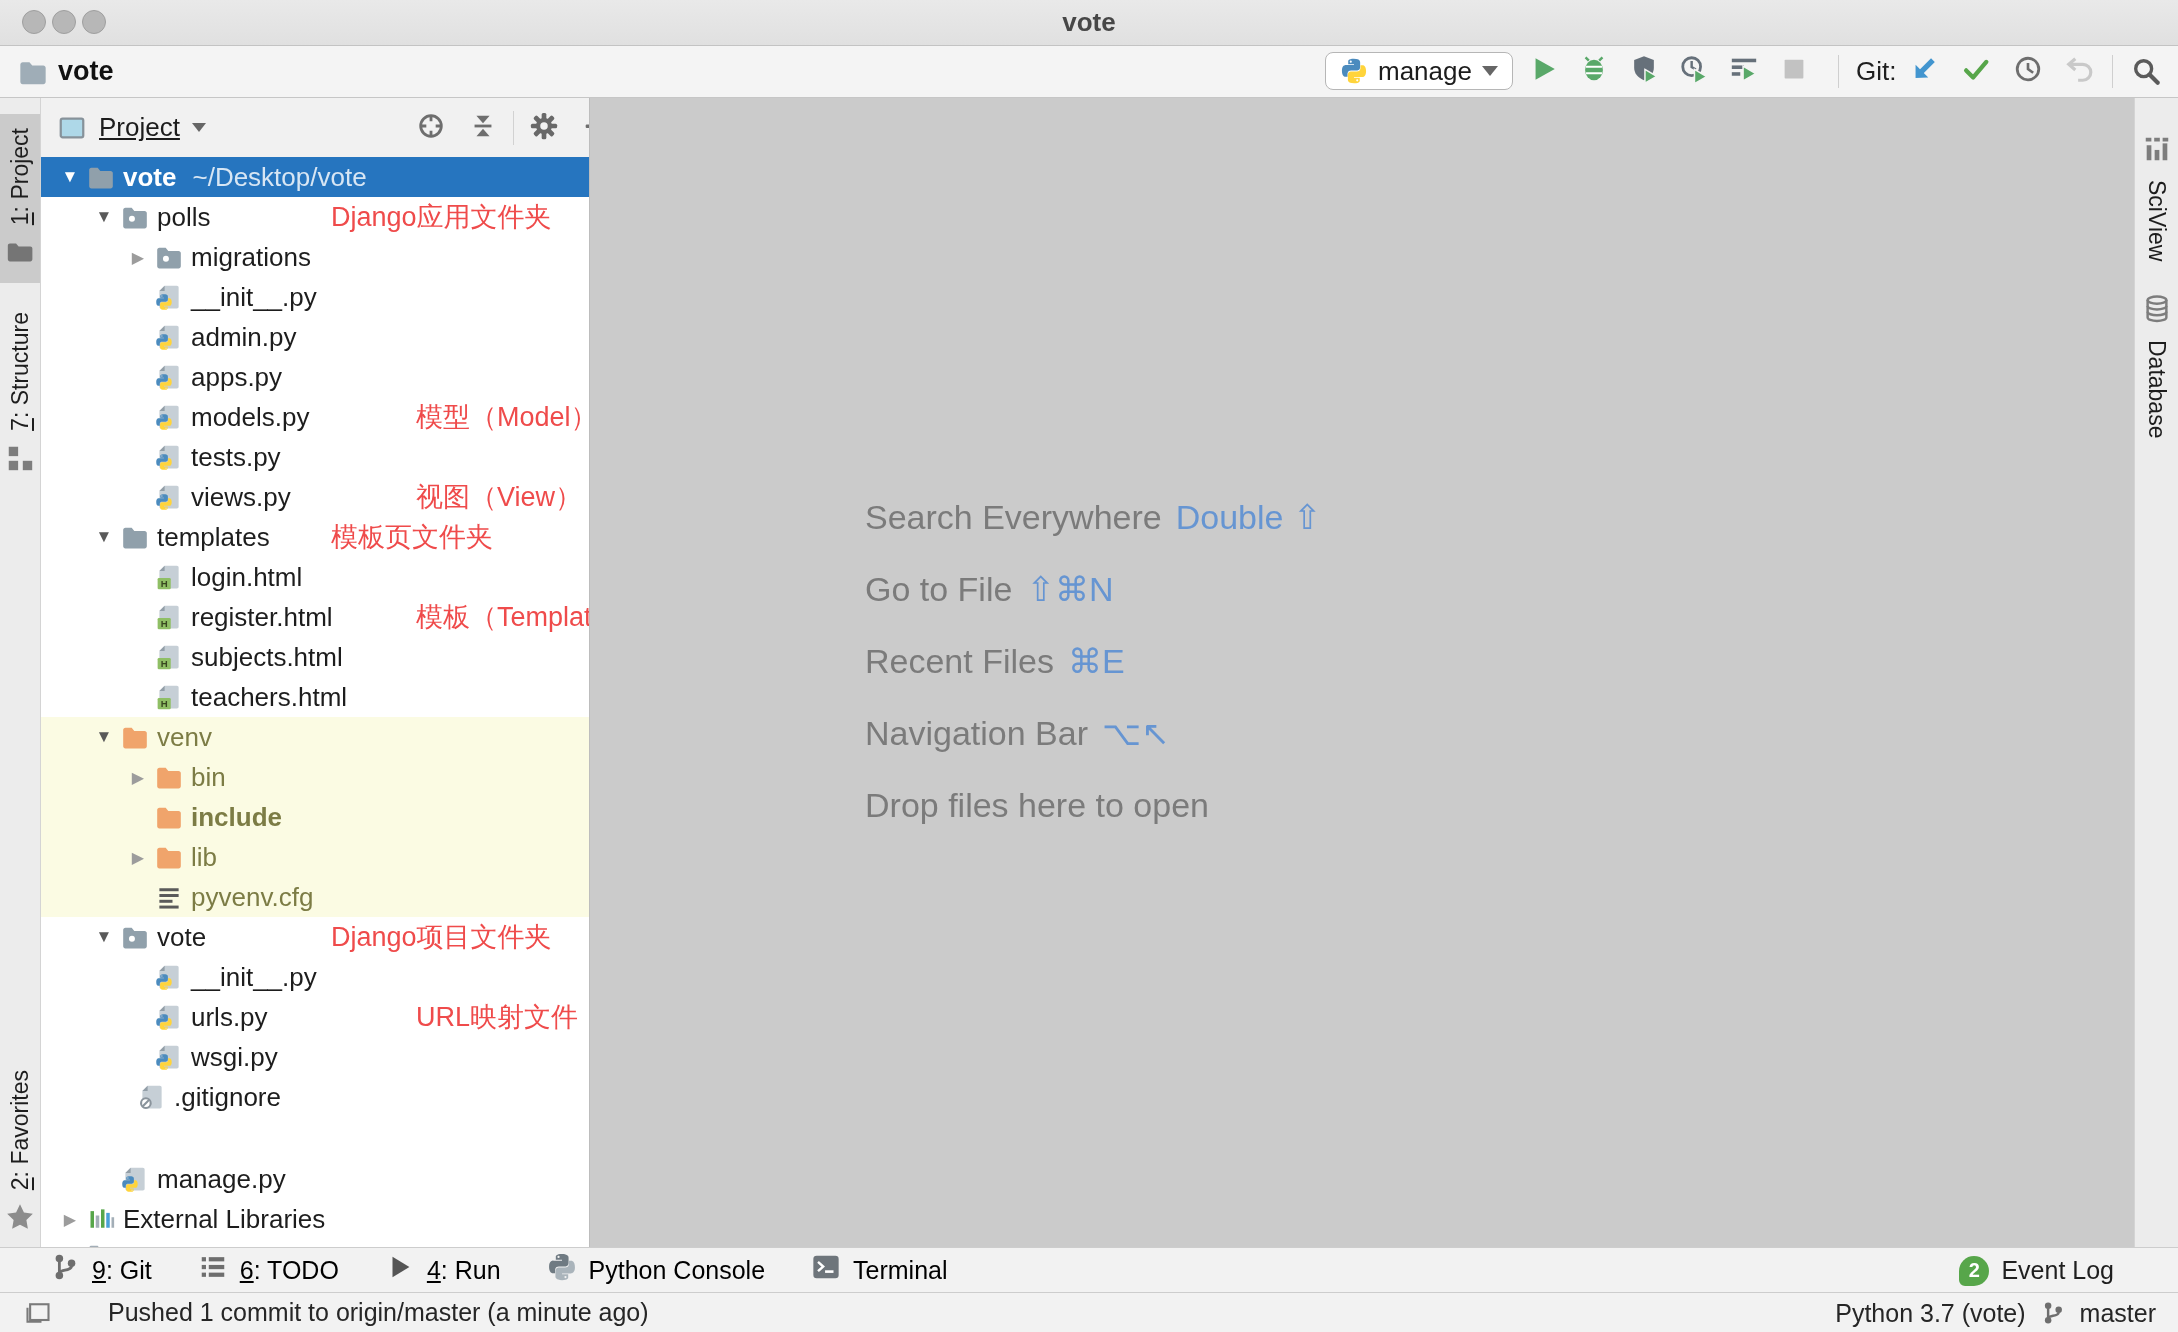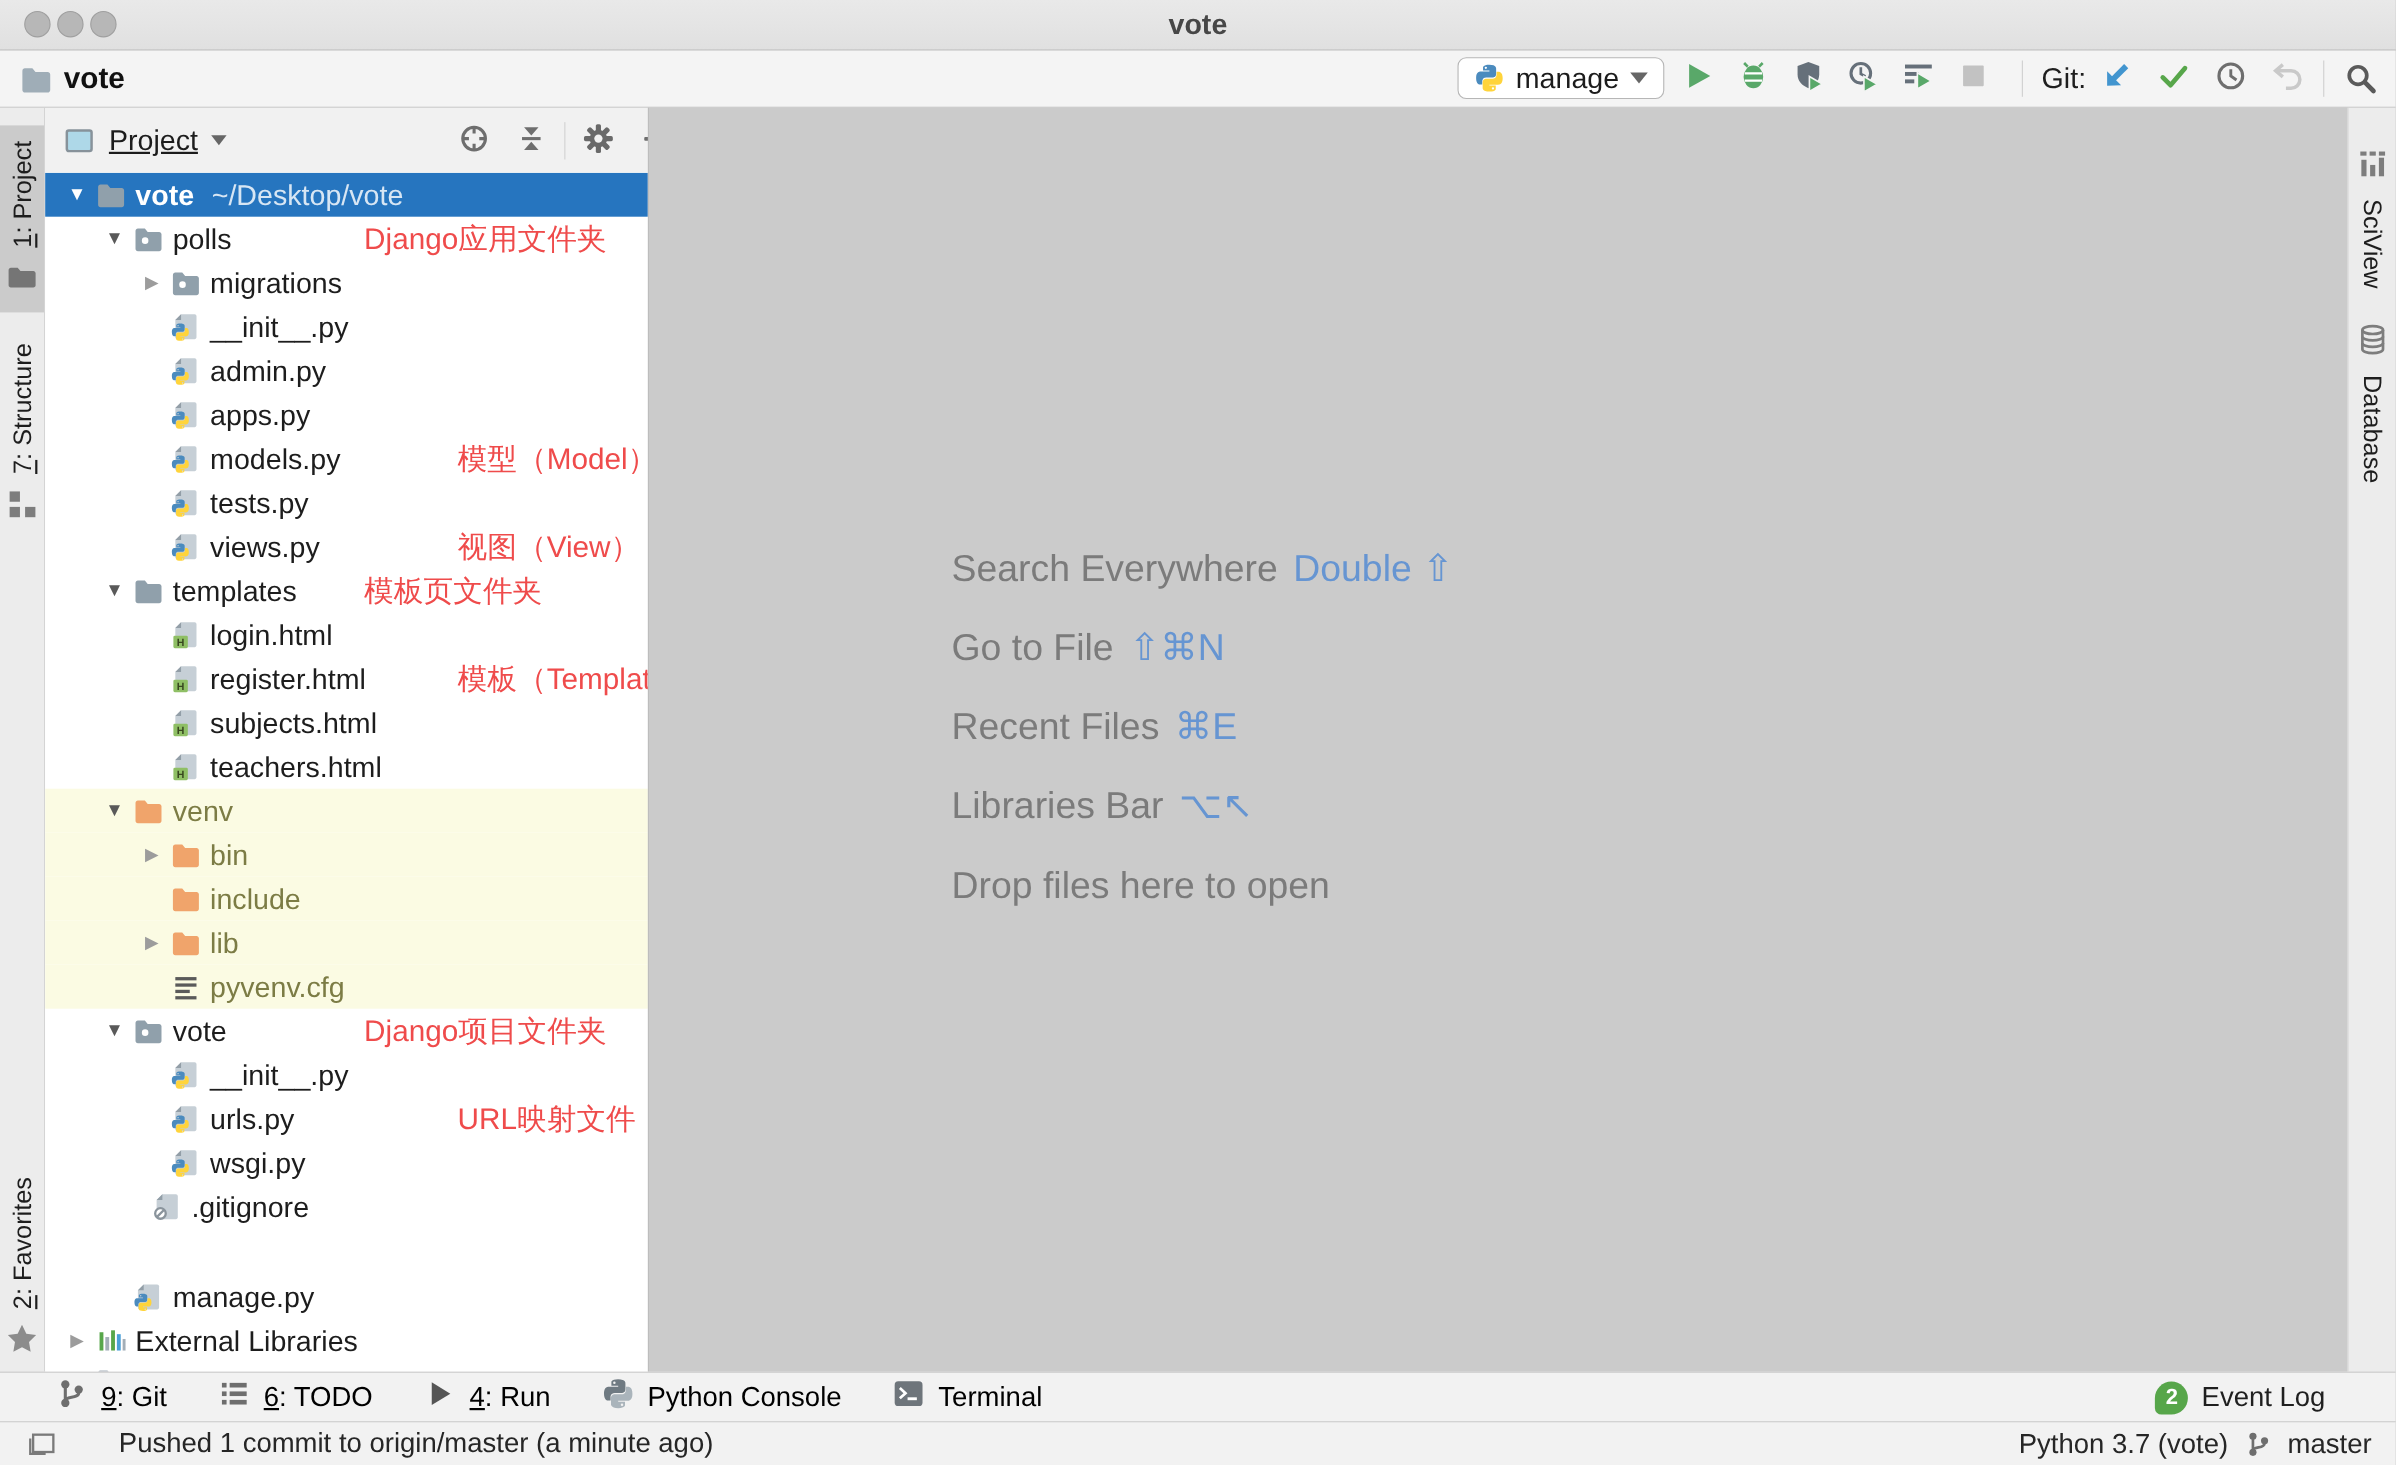--- a/index.html
+++ b/index.html
@@ -460,21 +460,21 @@
           </div>
           <div class="row highlight muted" style="padding-left: 82px;">
             <span class="arrow collapsed">▶</span>
             <span class="t-icon">
               <svg viewBox="0 0 32 32">
                 <path d="M2.5 8c0-1.4 1.1-2.5 2.5-2.5h7.2l3 3.5H27c1.4 0 2.5 1.1 2.5 2.5v15c0 1.4-1.1 2.5-2.5 2.5H5c-1.4 0-2.5-1.1-2.5-2.5z" fill="#f0a46b"></path>
               </svg>
             </span>
             <span class="label">bin</span>
           </div>
-          <div class="row highlight muted" style="padding-left: 82px;">
+          <div class="row highlight muted" style="padding-left: 82px; font-weight: bold;">
             <span class="arrow"></span>
             <span class="t-icon">
               <svg viewBox="0 0 32 32">
                 <path d="M2.5 8c0-1.4 1.1-2.5 2.5-2.5h7.2l3 3.5H27c1.4 0 2.5 1.1 2.5 2.5v15c0 1.4-1.1 2.5-2.5 2.5H5c-1.4 0-2.5-1.1-2.5-2.5z" fill="#f0a46b"></path>
               </svg>
             </span>
             <span class="label">include</span>
           </div>
           <div class="row highlight muted" style="padding-left: 82px;">
             <span class="arrow collapsed">▶</span>
@@ -598,21 +598,21 @@
             </svg>
           </div>
         </div>
     </div>
 
     <div class="editor">
       <div class="shortcuts">
           <div class="sc-row"><span>Search Everywhere</span><span class="sc-keys">Double ⇧</span></div>
           <div class="sc-row"><span>Go to File</span><span class="sc-keys">⇧⌘N</span></div>
           <div class="sc-row"><span>Recent Files</span><span class="sc-keys">⌘E</span></div>
-          <div class="sc-row"><span>Libraries Bar</span><span class="sc-keys">⌥↖</span></div>
+          <div class="sc-row"><span>Navigation Bar</span><span class="sc-keys">⌥↖</span></div>
           <div class="sc-row">Drop files here to open</div>
         </div>
     </div>
 
     <div class="strip right">
         <div class="vtab" style="top: 22px;">
           <span><svg viewBox="0 0 32 32">
               <g fill="#7d7d7d">
                 <rect x="4" y="4" width="6" height="4"></rect>
                 <rect x="13" y="4" width="6" height="4"></rect>

